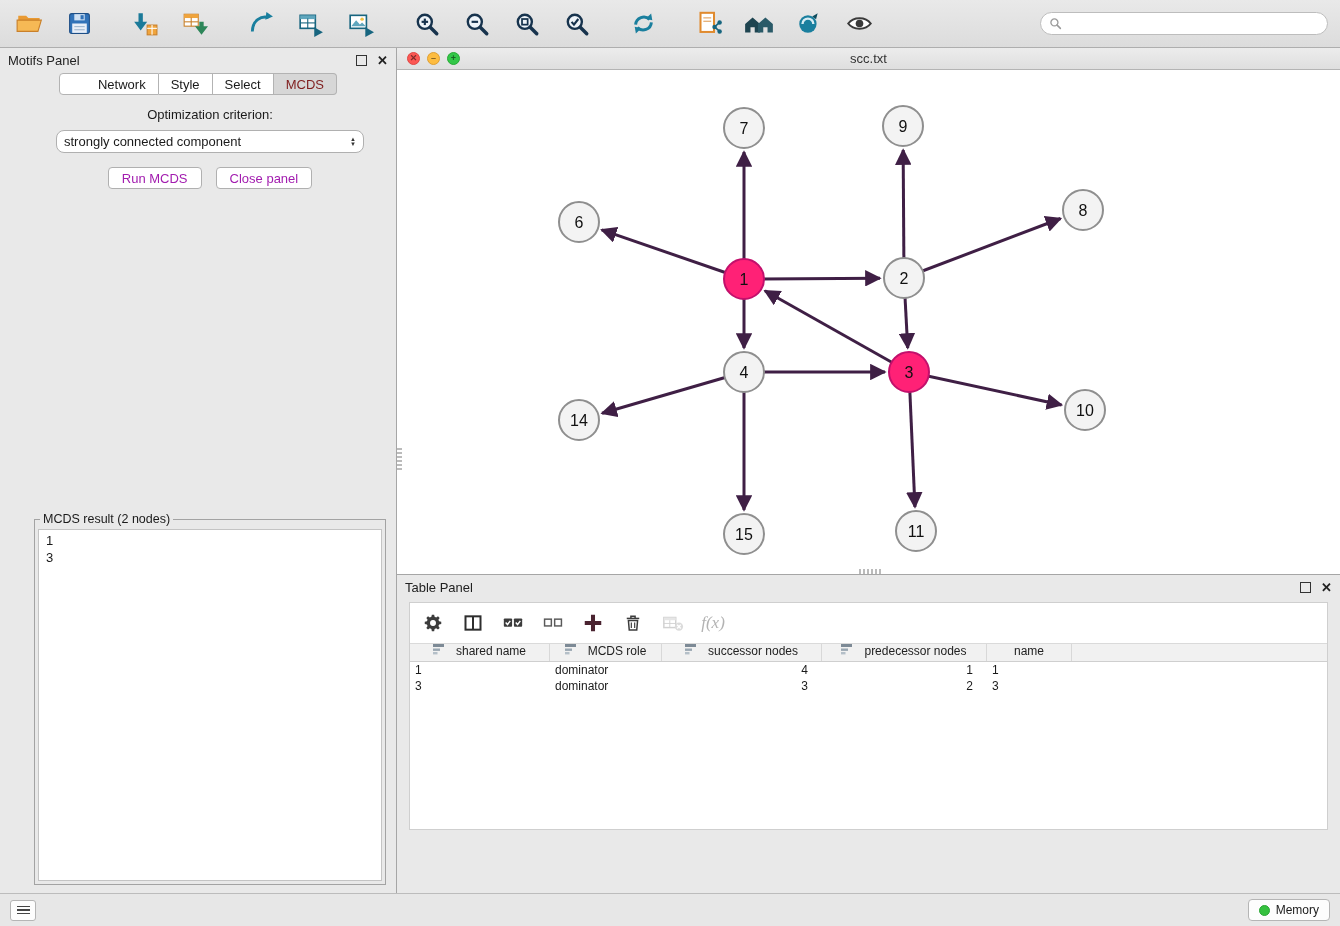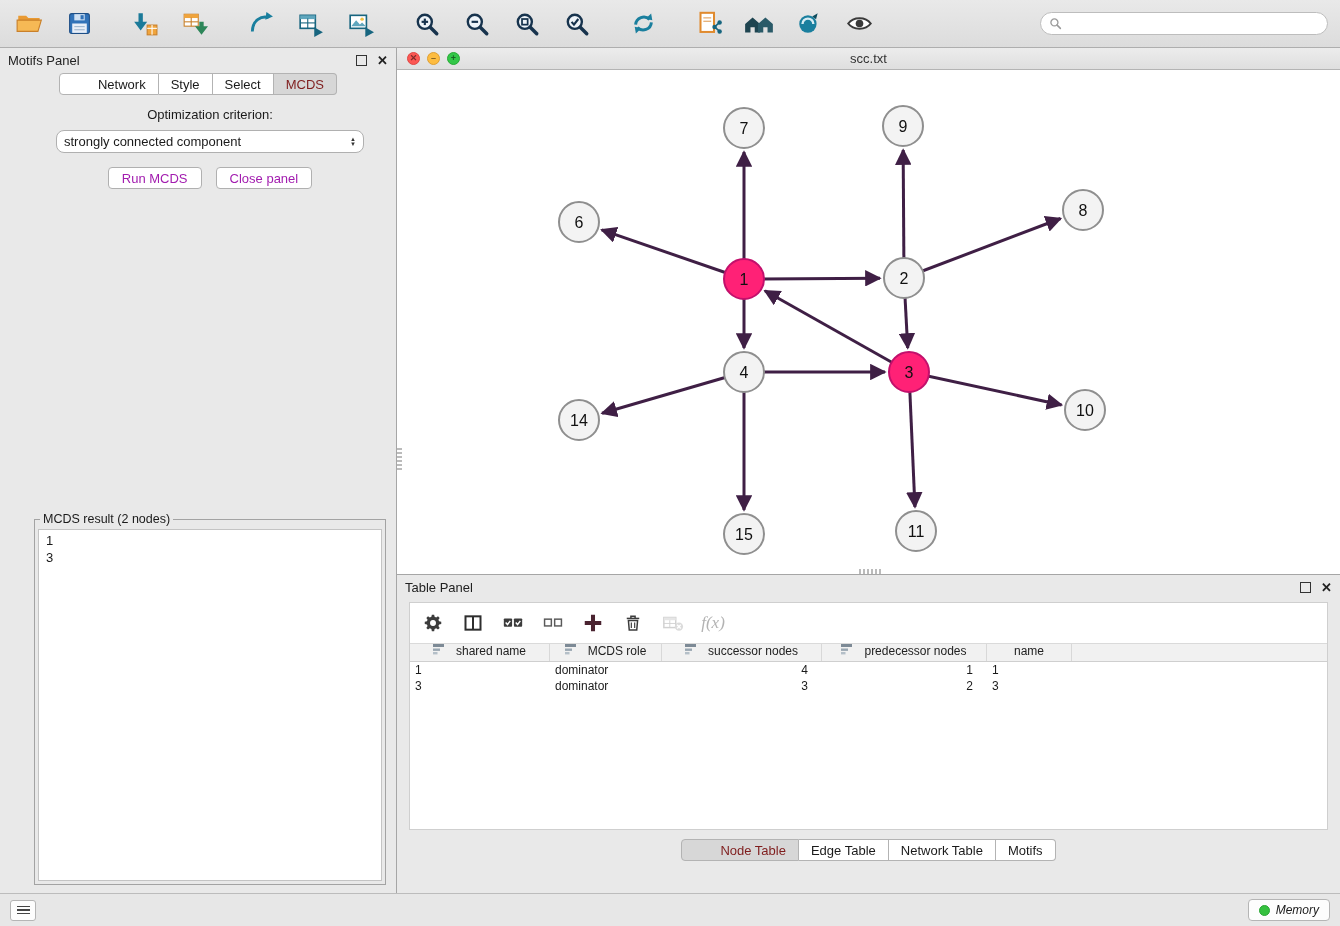--- a/index.html
+++ b/index.html
@@ -80,21 +80,21 @@
   .hcell { display:flex; align-items:flex-start; justify-content:center; gap:11px; border-right:1px solid #d8d8d8;
            font-size:12px; color:#222; }
   .trow { display:flex; height:16px; font-size:12px; align-items:center; }
   .tcell { padding:0 5px; overflow:hidden; white-space:nowrap; }
   .w0 { width:140px; } .w1 { width:112px; } .w2 { width:160px; } .w3 { width:165px; } .w4 { width:85px; }
   .ralign { text-align:right; padding-right:14px; }
   .tp-tabs { height:40px; display:flex; align-items:center; justify-content:center; flex:0 0 auto; }
 
   
   .statusbar { height:33px; flex:0 0 auto; background:#e7e7e7; border-top:1px solid #bcbcbc;
-               display:flex; align-items:center; padding:0 10px;font-style:italic; }
+               display:flex; align-items:center; padding:0 10px; }
   .listbtn { width:26px; height:21px; background:#fdfdfd; border:1px solid #b5b5b5; border-radius:3px;
              display:flex; flex-direction:column; align-items:center; justify-content:center; gap:2px; }
   .listbtn i { display:block; width:13px; height:1.5px; background:#444; }
   .membtn { margin-left:auto; height:22px; background:#fdfdfd; border:1px solid #b5b5b5; border-radius:4px;
             display:flex; align-items:center; gap:6px; padding:0 10px; font-size:12px; }
   .memdot { width:11px; height:11px; border-radius:50%; background:#35c13f; border:1px solid #2aa534; }
 </style>
 </head>
 <body>
 
@@ -467,28 +467,20 @@
               <div class="trow">
                 <div class="tcell w0">3</div>
                 <div class="tcell w1">dominator</div>
                 <div class="tcell w2 ralign">3</div>
                 <div class="tcell w3 ralign">2</div>
                 <div class="tcell w4">3</div>
               </div>
             </div>
         </div>
 
-        <div class="tp-tabs">
-          <div class="seg">
-            <button class="sbtn sel">Node Table</button>
-            <button class="sbtn">Edge Table</button>
-            <button class="sbtn">Network Table</button>
-            <button class="sbtn">Motifs</button>
-          </div>
-        </div>
       </div>
     </div>
   </div>
 
   <div class="statusbar">
     <span class="listbtn">
         <i></i>
         <i></i>
         <i></i>
       </span>

